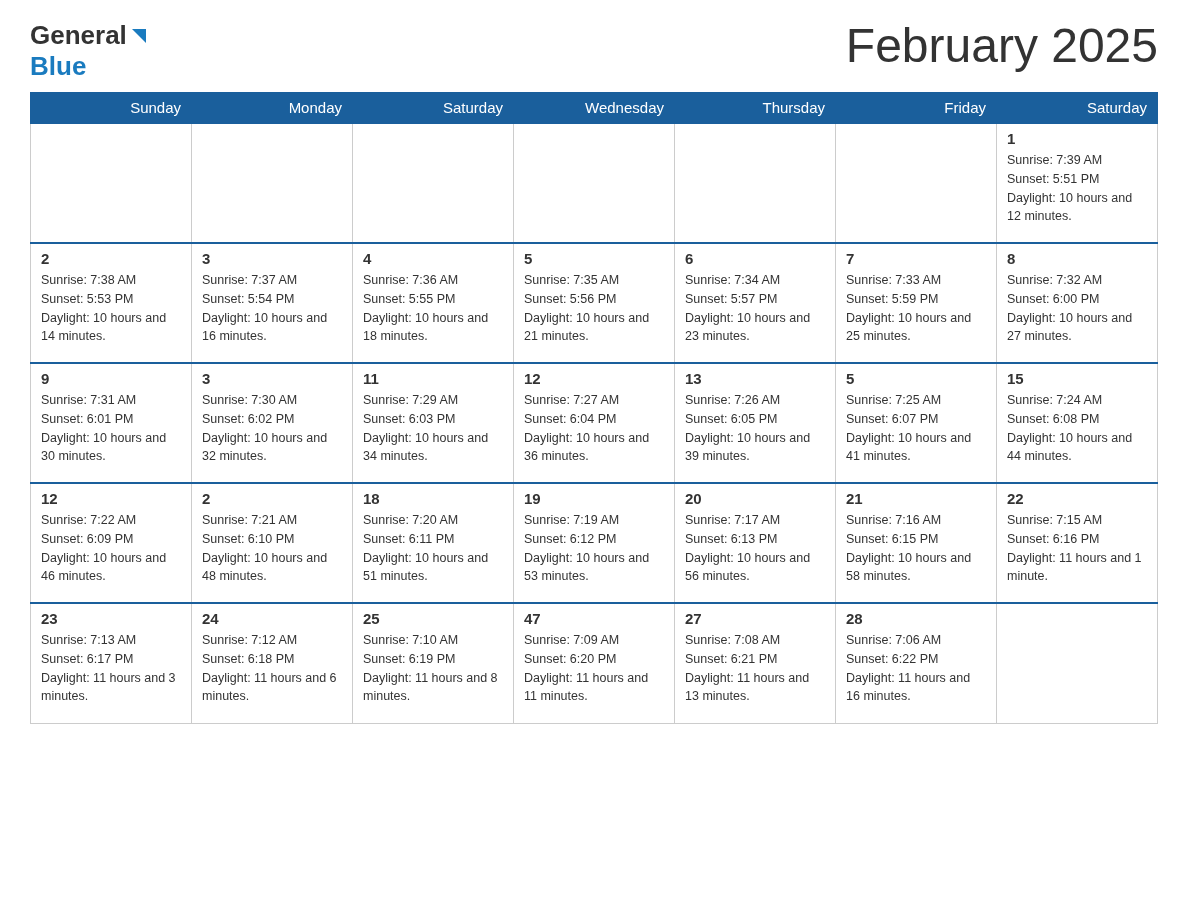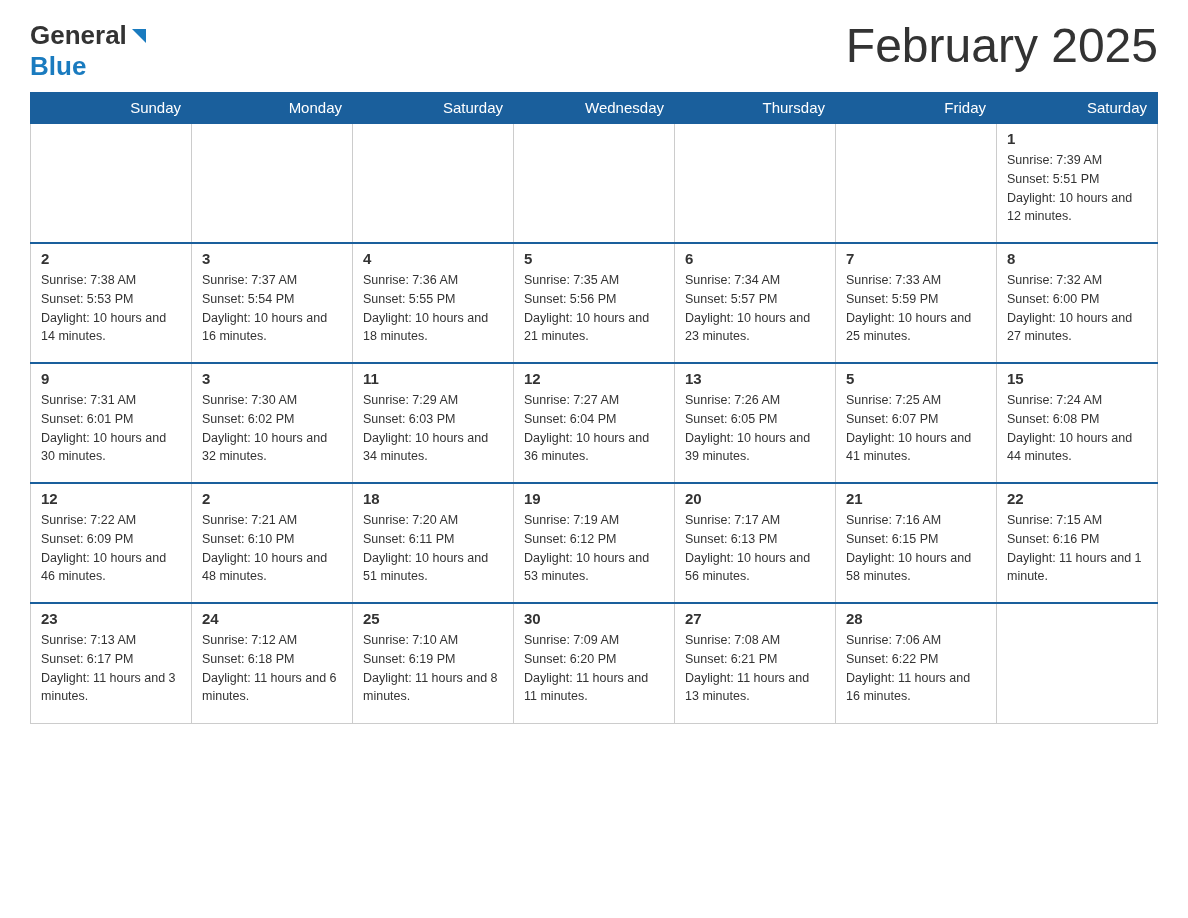--- a/index.html
+++ b/index.html
@@ -236,21 +236,21 @@
         </td>
         <td>
           <span class="day-number">24</span>
           <div class="day-info">Sunrise: 7:12 AM<br>Sunset: 6:18 PM<br>Daylight: 11 hours and 6 minutes.</div>
         </td>
         <td>
           <span class="day-number">25</span>
           <div class="day-info">Sunrise: 7:10 AM<br>Sunset: 6:19 PM<br>Daylight: 11 hours and 8 minutes.</div>
         </td>
         <td>
-          <span class="day-number">30</span>
+          <span class="day-number">47</span>
           <div class="day-info">Sunrise: 7:09 AM<br>Sunset: 6:20 PM<br>Daylight: 11 hours and 11 minutes.</div>
         </td>
         <td>
           <span class="day-number">27</span>
           <div class="day-info">Sunrise: 7:08 AM<br>Sunset: 6:21 PM<br>Daylight: 11 hours and 13 minutes.</div>
         </td>
         <td>
           <span class="day-number">28</span>
           <div class="day-info">Sunrise: 7:06 AM<br>Sunset: 6:22 PM<br>Daylight: 11 hours and 16 minutes.</div>
         </td>

